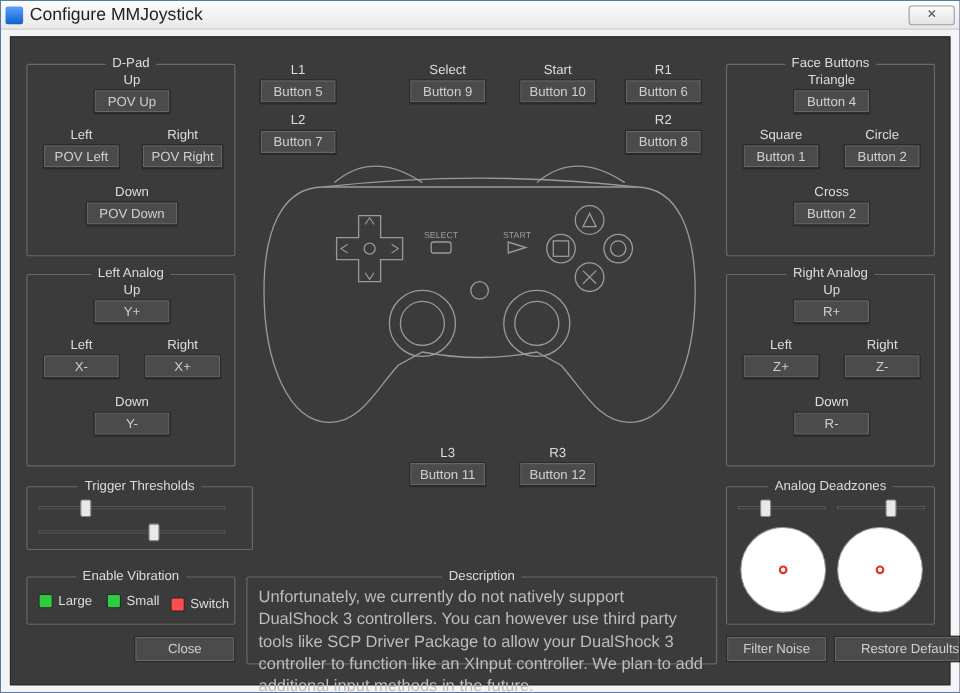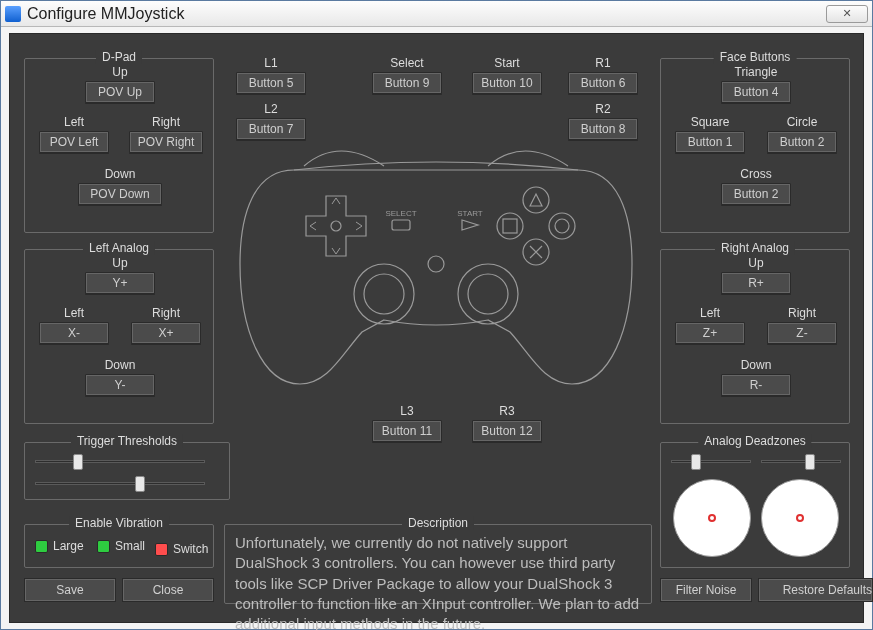--- a/index.html
+++ b/index.html
@@ -345,21 +345,20 @@
         <div class="chk green" style="left:72px; top:14px;align-items:center;">
           <div class="box"></div>
             <span>Small</span>
         </div>
         <div class="chk red" style="left:130px; top:4px;margin-top:13px;">
           <div class="box"></div>
             <span>Switch</span>
         </div>
       </div>
 
-      <div class="flat" style="left:14px; top:544px; width:92px;">Save</div>
       <div class="flat" style="left:112px; top:544px; width:92px;">Close</div>
 
       <div class="grp" style="left:214px; top:490px; width:428px; height:80px;">
         <div class="lg">Description</div>
         <div class="desc-text">Unfortunately, we currently do not natively support DualShock 3 controllers. You can however use third party tools like SCP Driver Package to allow your DualShock 3 controller to function like an XInput controller. We plan to add additional input methods in the future.</div>
       </div>
 
       <div class="grp" style="left:650px; top:408px; width:190px; height:126px;">
         <div class="lg">Analog Deadzones</div>
         <div class="slider" style="left:10px; top:10px; width:80px;">

